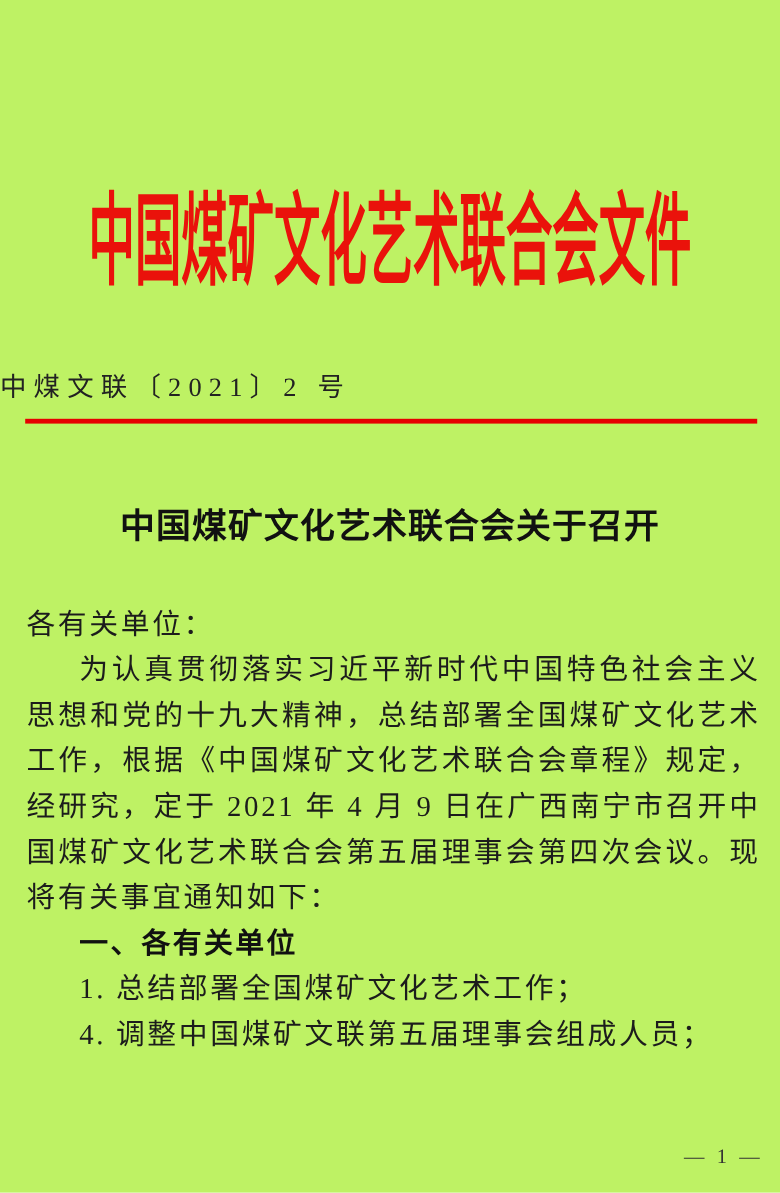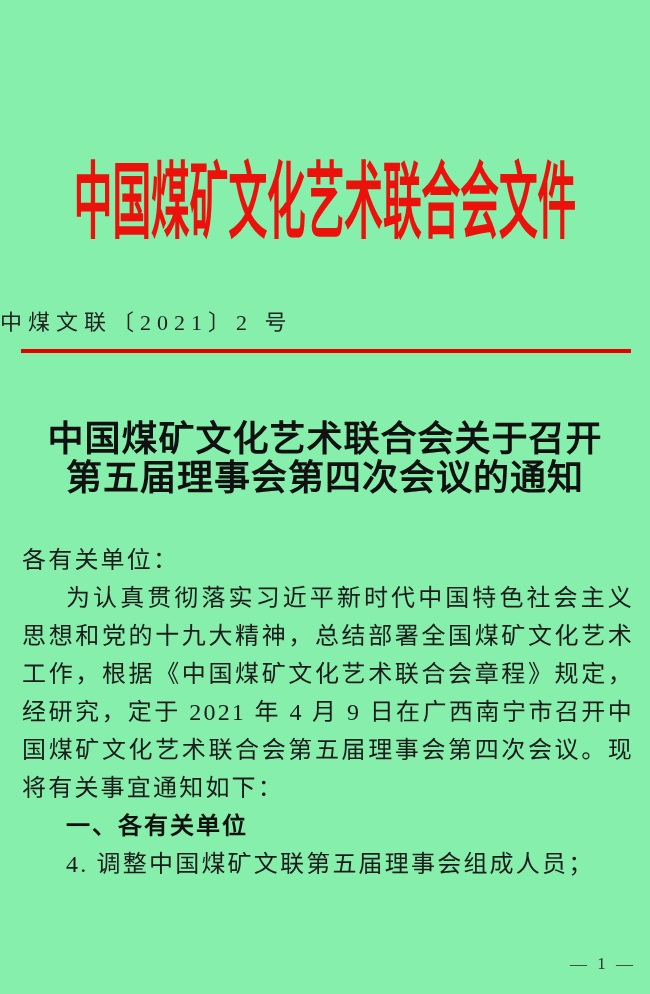--- a/index.html
+++ b/index.html
@@ -14,21 +14,21 @@
     position: relative;
     overflow: hidden;
     font-family: "Liberation Serif", "DejaVu Serif", serif;
     color: #1c1c1c;
   }
 
   .page {
     width: 650px;
     height: 994px;
     position: relative;
-    background: #86efac;
+    background: #bef264;
   }
 
   
   .letterhead-wrap {
     padding-top: 156px;
     height: 252px;
     display: flex;
     justify-content: center;
     overflow: visible;
   }
@@ -61,21 +61,21 @@
     width: 610px;
     height: 4px;
     background: #e60000;
   }
 
   
   .doc-title {
     margin-top: 67px;
     text-align: center;
     font-weight: bold;
-    font-size: 36px;
+    font-size: 29px;
     line-height: 39px;
     letter-spacing: 1px;
     color: #111111;
   }
 
   
   .body-text {
     margin-top: 43px;
     padding: 0 16px 0 22px;
     font-size: 24px;
@@ -119,30 +119,30 @@
   <div class="letterhead-wrap">
     <div class="letterhead">中国煤矿文化艺术联合会文件</div>
   </div>
 
   <div class="doc-number">中煤文联〔2021〕2 号</div>
 
   <div class="red-divider"></div>
 
   <div class="doc-title">
     <div>中国煤矿文化艺术联合会关于召开</div>
-    <div>第五届理事会第四次会议的通知</div>
   </div>
 
   <div class="body-text">
     <div class="salutation">各有关单位：</div>
 
     <div class="paragraph">为认真贯彻落实习近平新时代中国特色社会主义思想和党的十九大精神，总结部署全国煤矿文化艺术工作，根据《中国煤矿文化艺术联合会章程》规定，经研究，定于 2021 年 4 月 9 日在广西南宁市召开中国煤矿文化艺术联合会第五届理事会第四次会议。现将有关事宜通知如下：</div>
 
     <div class="section-heading">一、各有关单位</div>
 
+    <div class="list-item">1. 总结部署全国煤矿文化艺术工作；</div>
 
     <div class="list-item">4. 调整中国煤矿文联第五届理事会组成人员；</div>
 
   </div>
 
   <div class="page-number">— 1 —</div>
 
 </div>
 
 </body></html>

